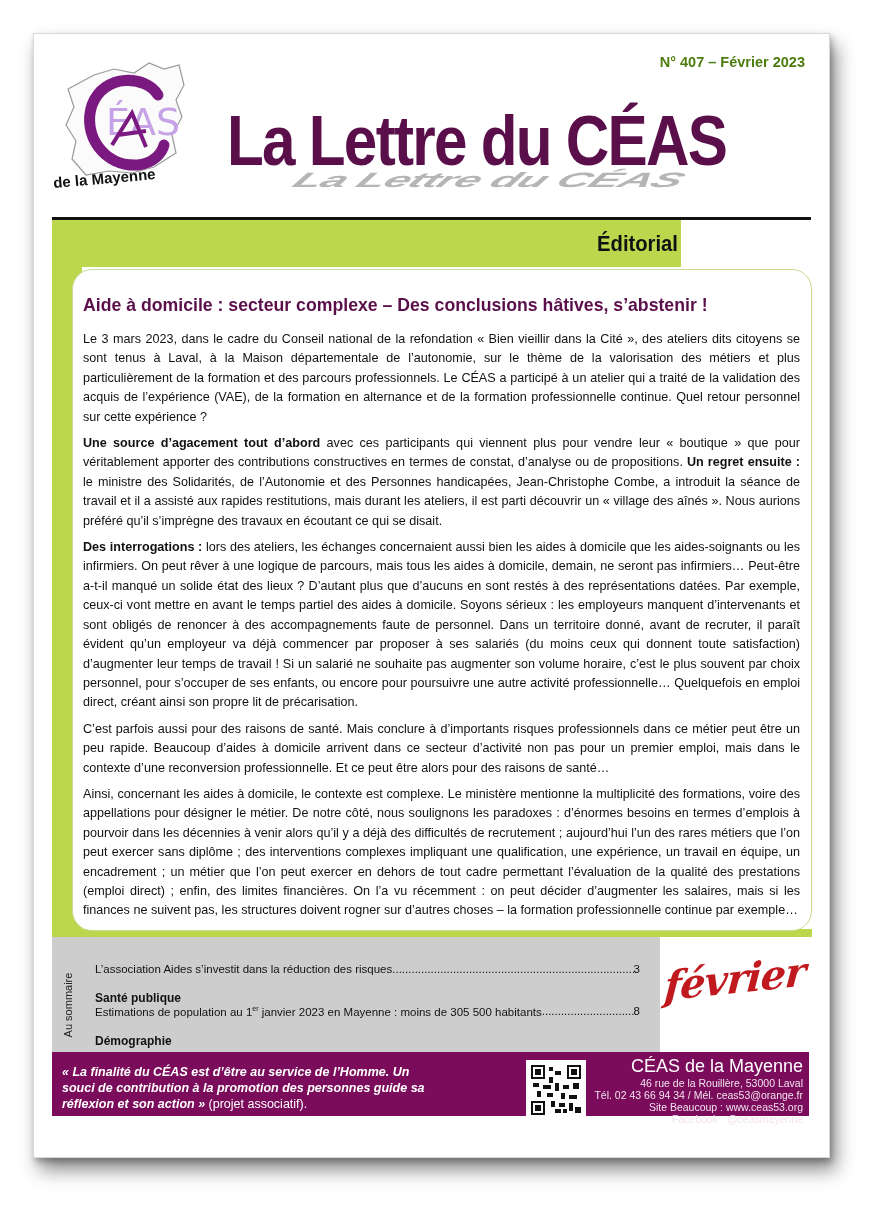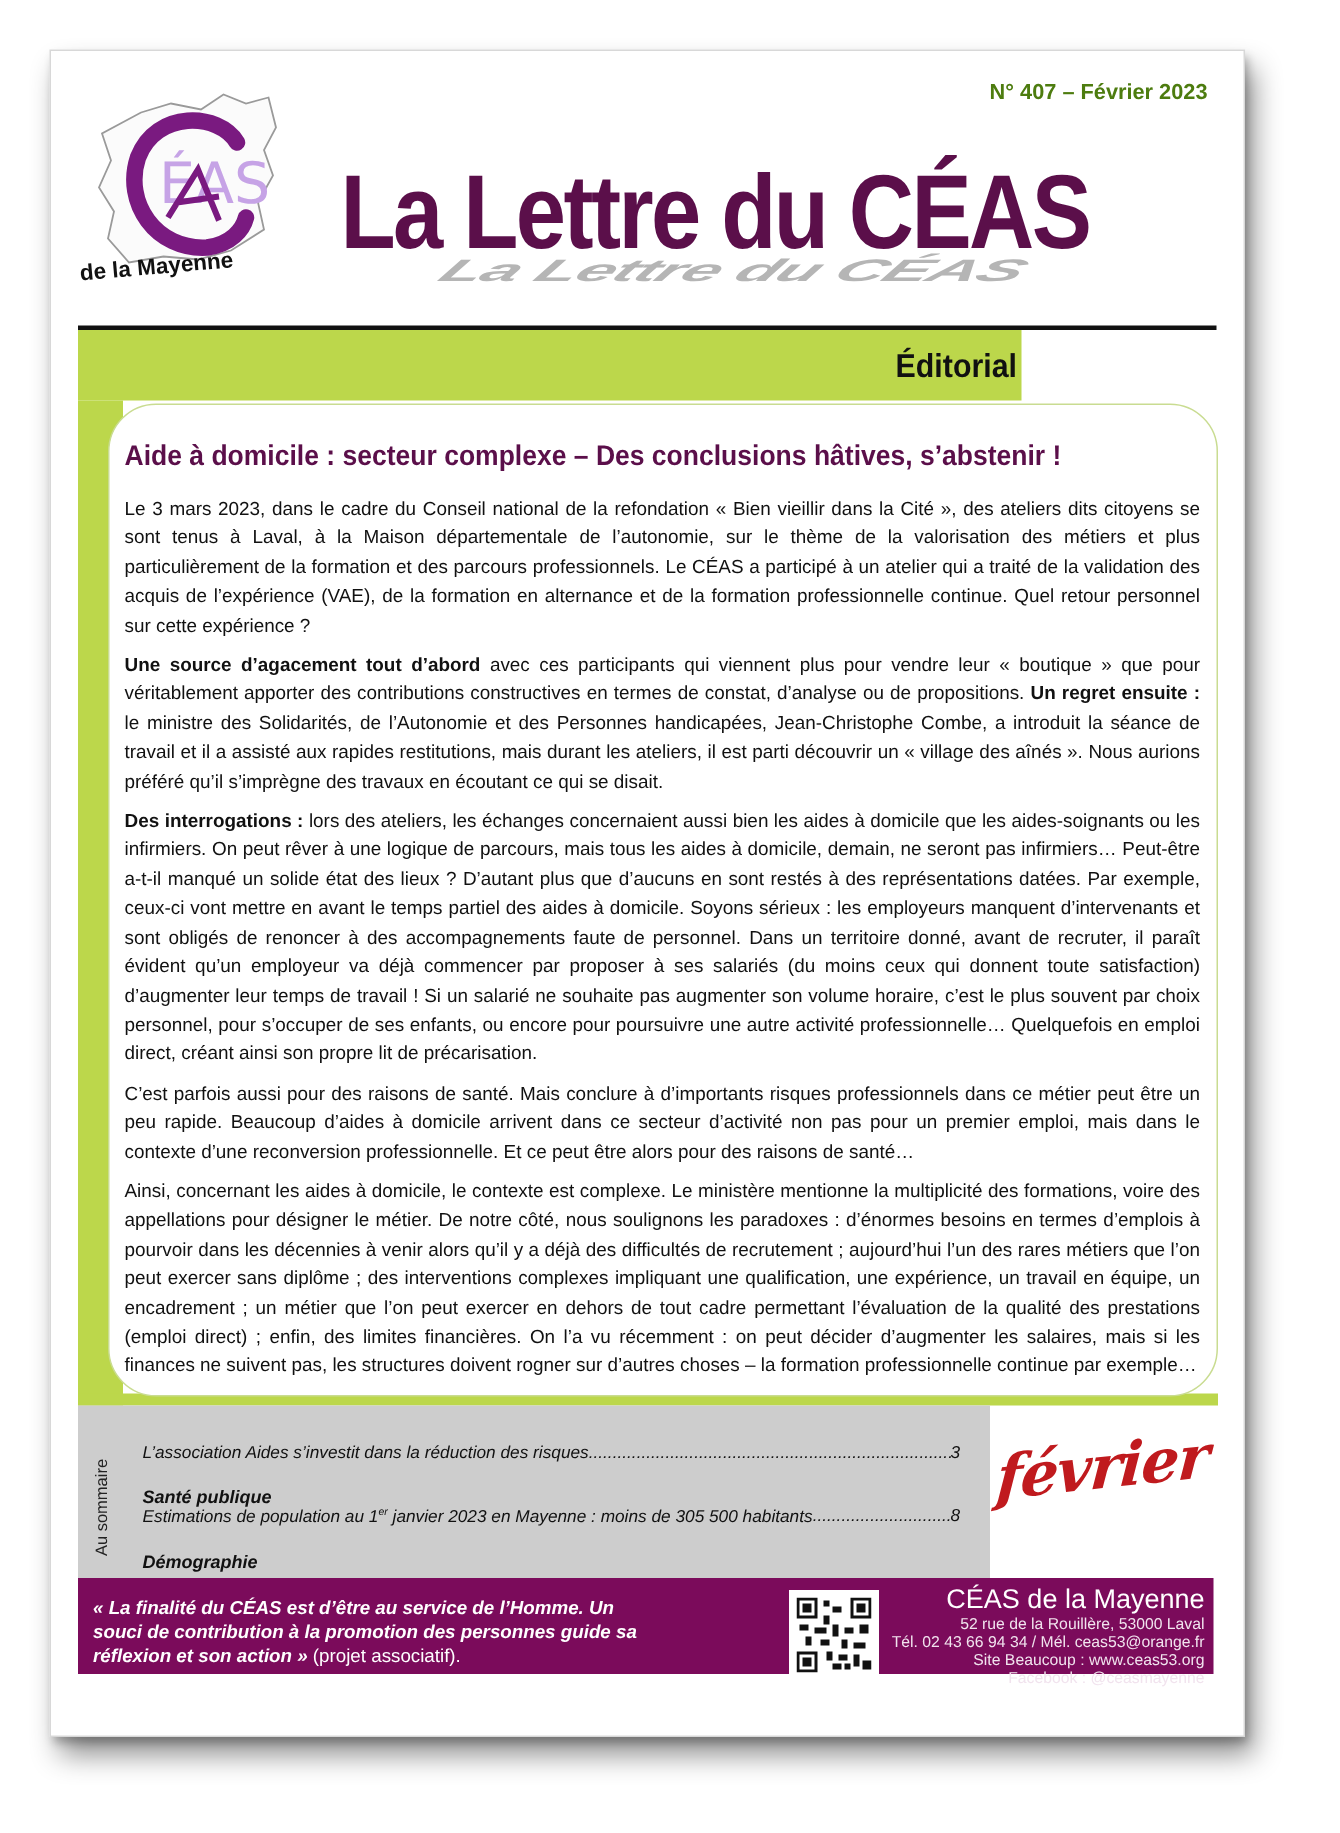--- a/index.html
+++ b/index.html
@@ -13,29 +13,29 @@
   
   .title-wrap { position:absolute; left:193px; top:70px; width:600px; height:90px; }
   .title-shadow { position:absolute; left:60px; top:34px; font-weight:bold; font-style:italic; font-size:46px; color:#b5b5b5; letter-spacing:-1px; transform:skewX(-35deg) scaleY(0.45); transform-origin:left bottom; white-space:nowrap; }
   .title { position:absolute; left:0; top:2px; font-weight:bold; font-size:70px; color:#5b0f4a; letter-spacing:-2px; white-space:nowrap; transform:scaleX(0.86); transform-origin:left top; line-height:1; }
   .rule { position:absolute; left:18px; right:18px; top:183px; height:3px; background:#111; }
   
   .green { position:absolute; left:18px; top:186px; width:629px; height:47px; background:#bcd74b; }
   .editorial { position:absolute; left:18px; top:186px; width:626px; height:47px; line-height:47px; text-align:right; font-size:22px; font-weight:bold; color:#111; transform:scaleX(0.92); transform-origin:right center; }
   .green-left { position:absolute; left:18px; top:233px; width:30px; height:670px; background:#bcd74b; }
   .green-bottom { position:absolute; left:18px; top:895px; width:760px; height:8px; background:#bcd74b; }
-  .article { position:absolute; left:38px; top:235px; width:738px; height:660px; background:#fff; border:1.5px solid #c9dc91; border-radius:32px; }
+  .article { position:absolute; left:38px; top:235px; width:738px; height:660px; background:#fff; border:1.5px solid #c9dc91; border-radius:20px; }
   .article h1 { position:absolute; left:10px; top:24px; margin:0; font-size:19px; font-weight:bold; color:#5b0f4a; white-space:nowrap; transform:scaleX(0.93); transform-origin:left top; }
   .body { position:absolute; left:10px; top:60px; width:717px; font-size:12.6px; line-height:19.4px; color:#111; text-align:justify; }
   .body p { margin:0 0 7px 0; }
   .body b { font-weight:bold; }
   
   .sommaire { position:absolute; left:18px; top:903px; width:608px; height:115px; background:#cdcdcd; }
   .som-label { position:absolute; left:4px; top:62px; font-size:11px; color:#222; transform:rotate(-90deg); transform-origin:center; width:80px; text-align:center; margin-left:-28px; }
-  .som-item { position:absolute; left:43px; width:545px; font-size:11.5px; color:#111;font-style:italic; }
+  .som-item { position:absolute; left:43px; width:545px; font-size:11.5px; color:#111; }
   .som-item .line { display:flex; white-space:nowrap; }
   .som-item .dots { flex:1; overflow:hidden; }
   .som-item .dots::after { content:"................................................................................................................................................................................................................"; }
   .som-item .rub { font-weight:bold; font-size:12px; margin-top:16px; }
   .som-item sup { font-size:7px; }
   .fevrier { position:absolute; left:630px; top:920px; width:160px; height:80px; }
   .fevrier span { font-family:"DejaVu Serif", serif; font-style:italic; font-weight:bold; font-size:40px; color:#c01a1e; display:block; transform:rotate(-6deg) skewX(-10deg); letter-spacing:-1px; }
   
   .footer { position:absolute; left:18px; top:1018px; width:757px; height:64px; background:#7b0b5b; }
   .quote { position:absolute; left:10px; top:12px; width:380px; font-size:12.5px; line-height:16px; color:#fff; }
@@ -138,20 +138,20 @@
         <rect x="10" y="18" width="2" height="3" fill="#111"></rect>
           <rect x="14" y="19" width="3" height="2" fill="#111"></rect>
           <rect x="19" y="19" width="2" height="4" fill="#111"></rect>
         <rect x="22" y="21" width="3" height="3" fill="#111"></rect>
           <rect x="12" y="22" width="3" height="2" fill="#111"></rect>
           <rect x="16" y="22" width="2" height="2" fill="#111"></rect>
       </svg>
     </div>
     <div class="org">
       <div class="name">CÉAS de la Mayenne</div>
-      <div class="ln">52 rue de la Rouillère, 53000 Laval</div>
+      <div class="ln">46 rue de la Rouillère, 53000 Laval</div>
       <div class="ln">Tél. 02 43 66 94 34 / Mél. ceas53@orange.fr</div>
       <div class="ln">Site Beaucoup : www.ceas53.org</div>
       <div class="ln">Facebook : @ceasmayenne</div>
     </div>
   </div>
 
 </div>
 
 </body></html>

